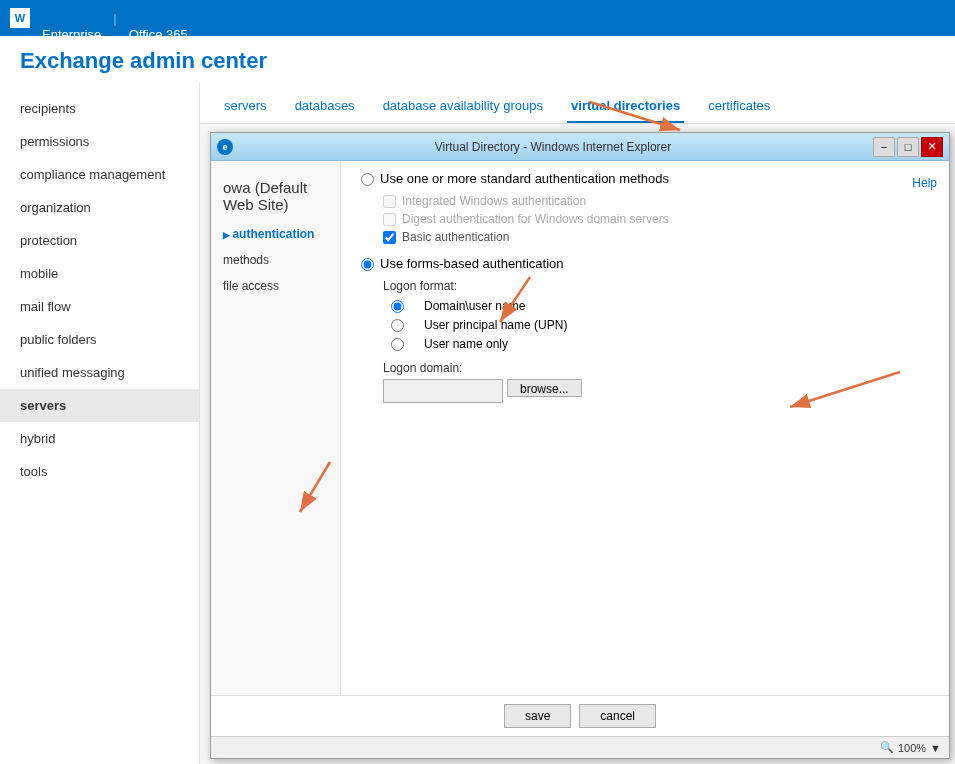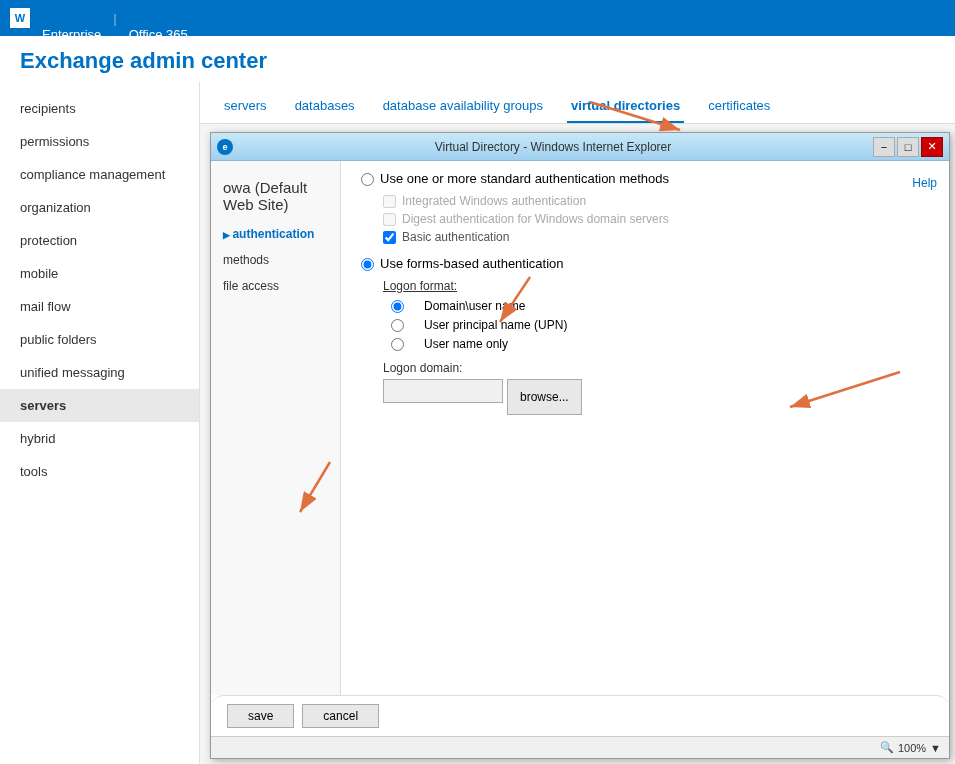--- a/index.html
+++ b/index.html
@@ -222,21 +222,20 @@
     }
     .sub-option.disabled { color: #aaa; }
 
     .forms-auth-section {
       margin-top: 12px;
     }
     .logon-format-label {
       font-size: 12px;
       color: #333;
       margin: 6px 0 6px 22px;
-      text-decoration: underline;
     }
     .logon-option {
       display: flex;
       align-items: center;
       gap: 20px;
       margin-left: 30px;
       margin-bottom: 5px;
       font-size: 12px;
     }
 
@@ -259,32 +258,31 @@
       height: 24px;
       border: 1px solid #aaa;
       background: #f0f0f0;
     }
     .browse-btn {
       padding: 2px 12px;
       border: 1px solid #aaa;
       background: #e8e8e8;
       cursor: pointer;
       font-size: 12px;
-      height: 36px;
+      height: 18px;
     }
 
     
     .dialog-footer {
       border-top: 1px solid #ddd;
       padding: 8px 16px;
       display: flex;
-      justify-content: flex-start;
+      justify-content: center;
       gap: 8px;
       background: white;
-      border-radius: 13px;
     }
     .footer-btn {
       padding: 4px 20px;
       border: 1px solid #aaa;
       background: #e8e8e8;
       cursor: pointer;
       font-size: 12px;
     }
 
     

